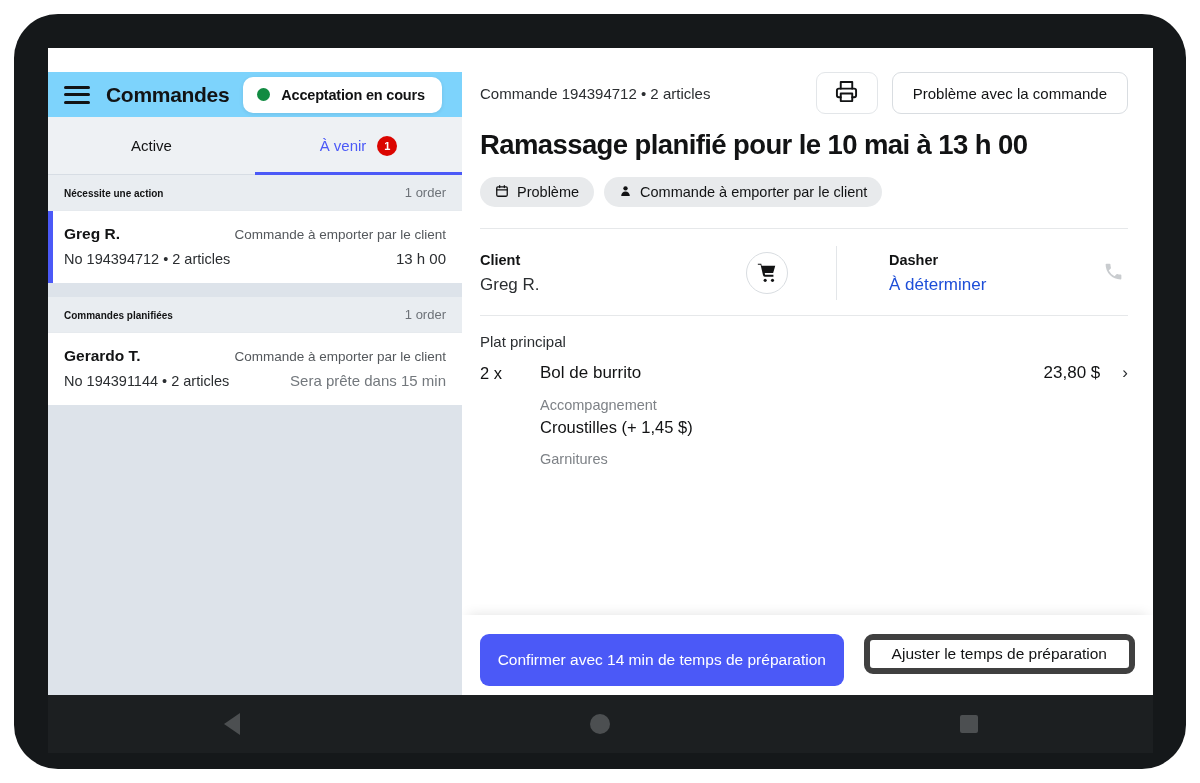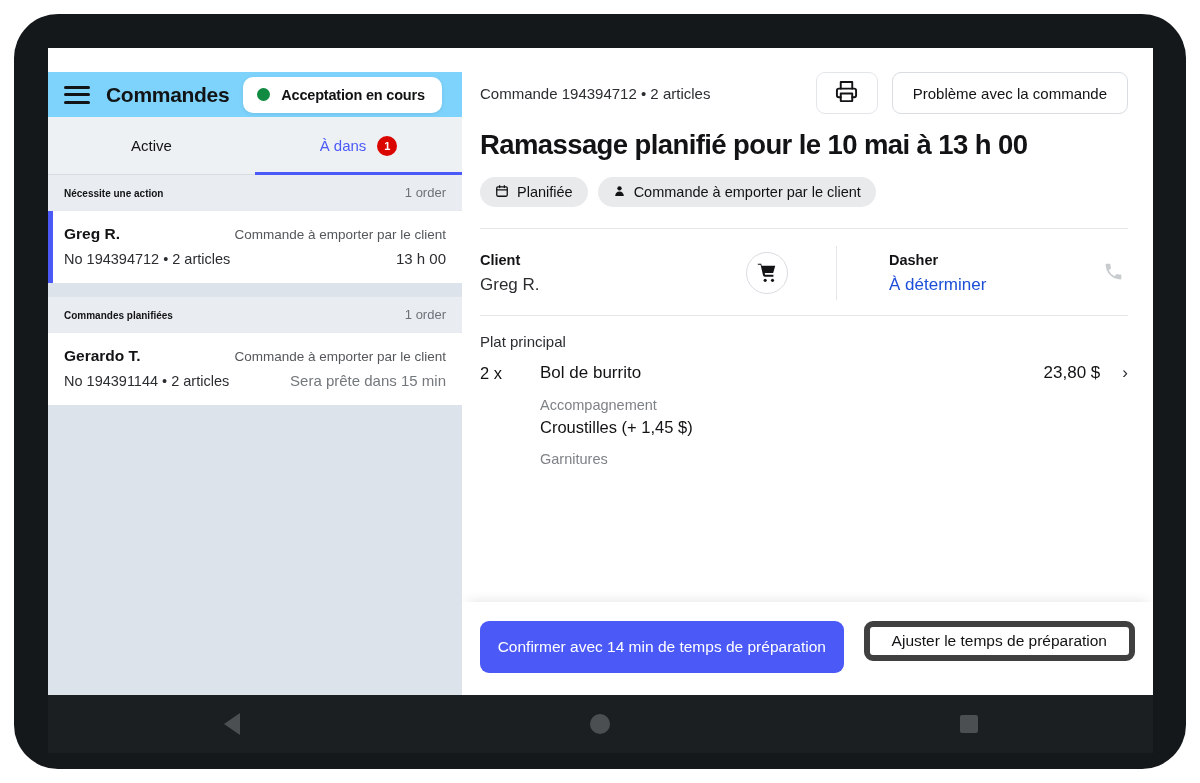--- a/index.html
+++ b/index.html
@@ -206,21 +206,21 @@
   .item-price { font-size: 17px; color: #121314; margin-right: 22px; }
   .chev { color: #2b2e31; font-size: 17px; }
   .opt-group { margin: 14px 0 0 60px; }
   .opt-label { font-size: 14.5px; color: #7e8287; margin-bottom: 5px; }
   .opt-value { font-size: 16.5px; color: #121314; }
 
   
   .action-bar {
     position: absolute; left: 0; right: 0; bottom: 0;
     background: #ffffff;
-    padding: 19px 18px 22px 18px;
+    padding: 19px 18px 9px 18px;
     display: flex; gap: 20px;
     box-shadow: 0 -6px 12px -6px rgba(0,0,0,0.12);
   }
   .btn-primary {
     flex: 1; height: 52px;
     background: #4b59f7; color: #ffffff;
     border: none; border-radius: 9px;
     font-size: 15.5px; cursor: pointer;
     font-family: "Liberation Sans", sans-serif;
   }
@@ -255,21 +255,21 @@
             <div class="status-dot"></div>
             <div class="status-text">Acceptation en cours</div>
           </div>
         </div>
 
         <div class="sb-tabs">
           <div class="tab">
             <span>Active</span>
           </div>
           <div class="tab active">
-            <span>À dans</span>
+            <span>À venir</span>
             <span class="tab-badge">1</span>
           </div>
         </div>
 
         <div class="sb-list">
 
           <div class="group-head">
             <span class="group-title">Nécessite une action</span>
             <span class="group-count">1 order</span>
           </div>
@@ -326,21 +326,21 @@
           <div class="chips">
             <div class="chip">
               <span>
                 <svg width="14" height="14" viewBox="0 0 24 24" fill="none" stroke="#121314" stroke-width="2.2" stroke-linecap="round" stroke-linejoin="round">
                   <rect x="3" y="5" width="18" height="16" rx="2"></rect>
                   <line x1="3" y1="10" x2="21" y2="10"></line>
                   <line x1="8" y1="3" x2="8" y2="6"></line>
                   <line x1="16" y1="3" x2="16" y2="6"></line>
                 </svg>
               </span>
-              <span>Planifiée</span>
+              <span>Problème</span>
             </div>
             <div class="chip">
               <span>
                 <svg width="13" height="14" viewBox="0 0 24 24" fill="#121314">
                   <circle cx="12" cy="7" r="4"></circle>
                   <path d="M4 21c0-4.4 3.6-8 8-8s8 3.6 8 8z"></path>
                 </svg>
               </span>
               <span>Commande à emporter par le client</span>
             </div>

